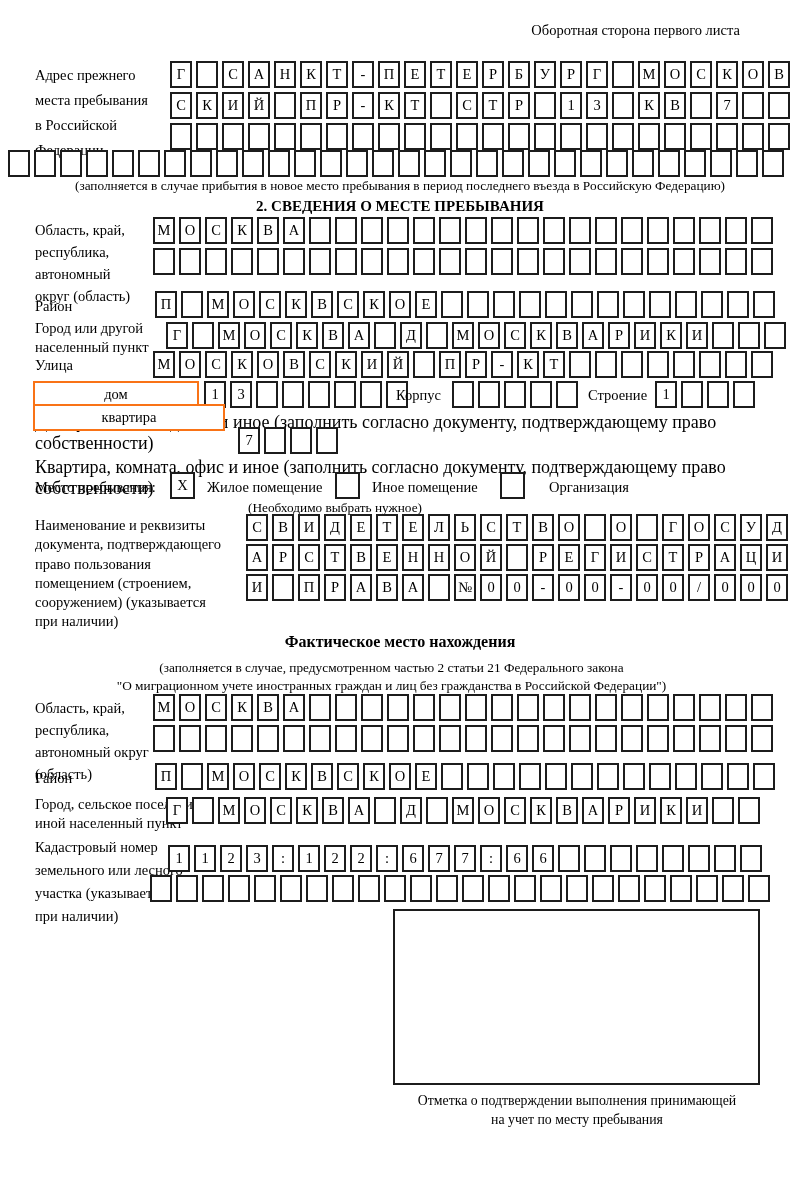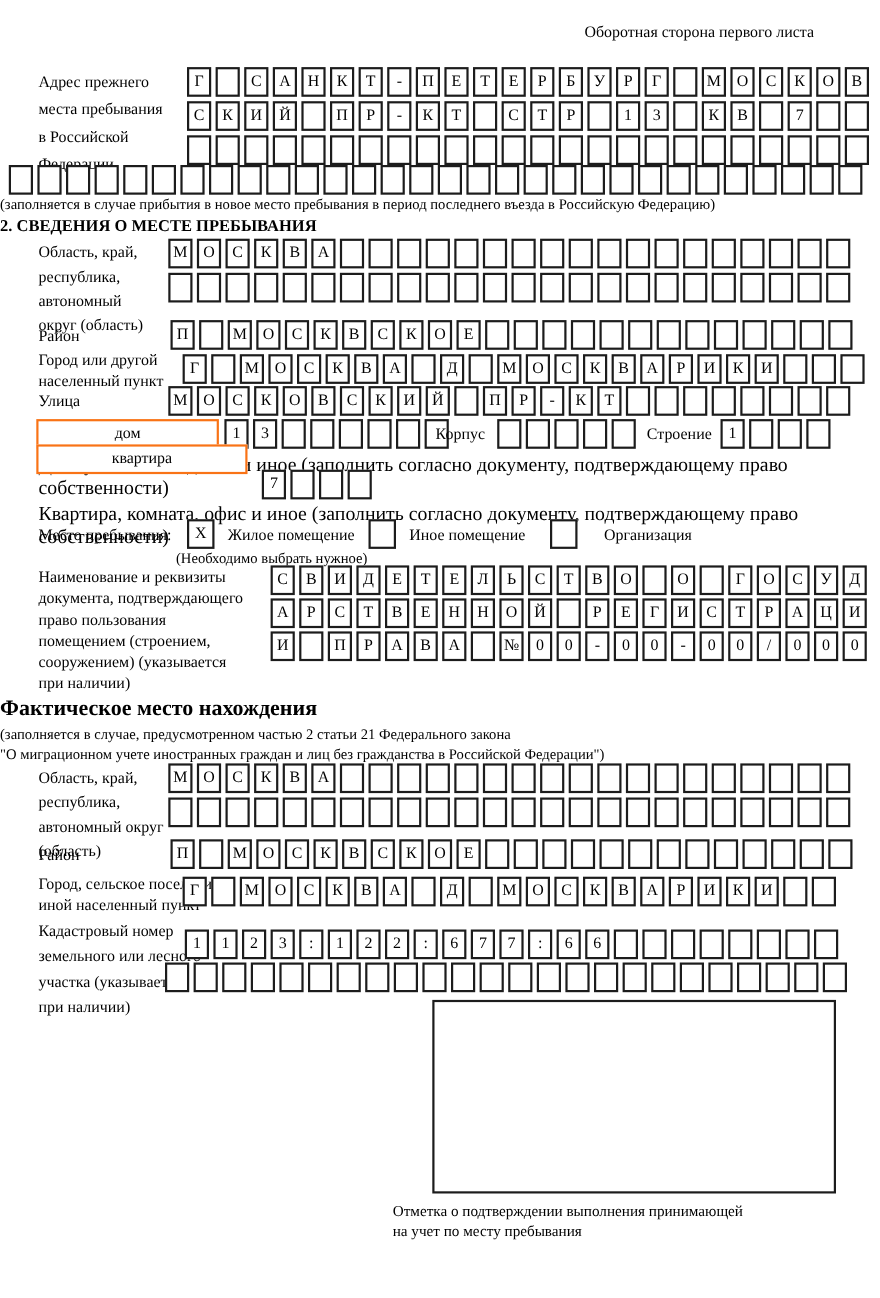--- a/index.html
+++ b/index.html
@@ -22,21 +22,21 @@
   .widebox {
     border:2px solid #f97316; background:#fff;
     display:flex; align-items:center; justify-content:center;
     font-size:14.5px;
   }
   .checkbox {
     width:25px; height:27px; border:2px solid #1c1c1c; background:#fff;
     display:flex; align-items:center; justify-content:center; font-size:14.5px;
   }
   .caption { font-size:18px; }
-  .center { text-align:left; }
+  .center { text-align:center; }
 
   #hdr { top:22px; right:60px; font-size:14.5px; }
   #prev-label { left:35px; top:63px; line-height:25px; }
   #prev-rows { left:170px; top:61px; }
   #prev-full { left:8px; top:150px; }
   #prev-note { left:0; top:178px; width:800px; font-size:13.3px; }
   #sec2-title { left:0; top:198px; width:800px; font-weight:bold; font-size:15px; }
   #reg1-label { left:35px; top:219px; }
   #reg1-rows { left:153px; top:217px; }
   #dist1-label { left:35px; top:295px; }
@@ -58,21 +58,21 @@
   #stay-label { left:35px; top:476px; }
   #stay-box1 { left:170px; top:472px; }
   #stay-opt1 { left:207px; top:476px; }
   #stay-box2 { left:335px; top:472px; }
   #stay-opt2 { left:372px; top:476px; }
   #stay-box3 { left:500px; top:472px; }
   #stay-opt3 { left:549px; top:476px; }
   #stay-note { left:160px; top:500px; width:350px; font-size:13.3px; }
   #doc-label { left:35px; top:516px; line-height:19.3px; }
   #doc-rows { left:246px; top:514px; gap:3px; }
-  #fact-title { left:0; top:633px; width:800px; font-weight:bold; font-size:20px; }
+  #fact-title { left:0; top:633px; width:800px; font-weight:bold; font-size:16px; }
   #fact-note { left:0; top:659px; width:783px; font-size:13.3px; line-height:18px; }
   #reg2-label { left:35px; top:697px; }
   #reg2-rows { left:153px; top:694px; }
   #dist2-label { left:35px; top:767px; }
   #dist2-row { left:155px; top:763px; }
   #city2-label { left:35px; top:795px; line-height:19px; }
   #city2-row { left:166px; top:797px; }
   #cad-label { left:35px; top:836px; line-height:23px; }
   #cad-row1 { left:168px; top:845px; }
   #cad-row2 { left:150px; top:875px; }

